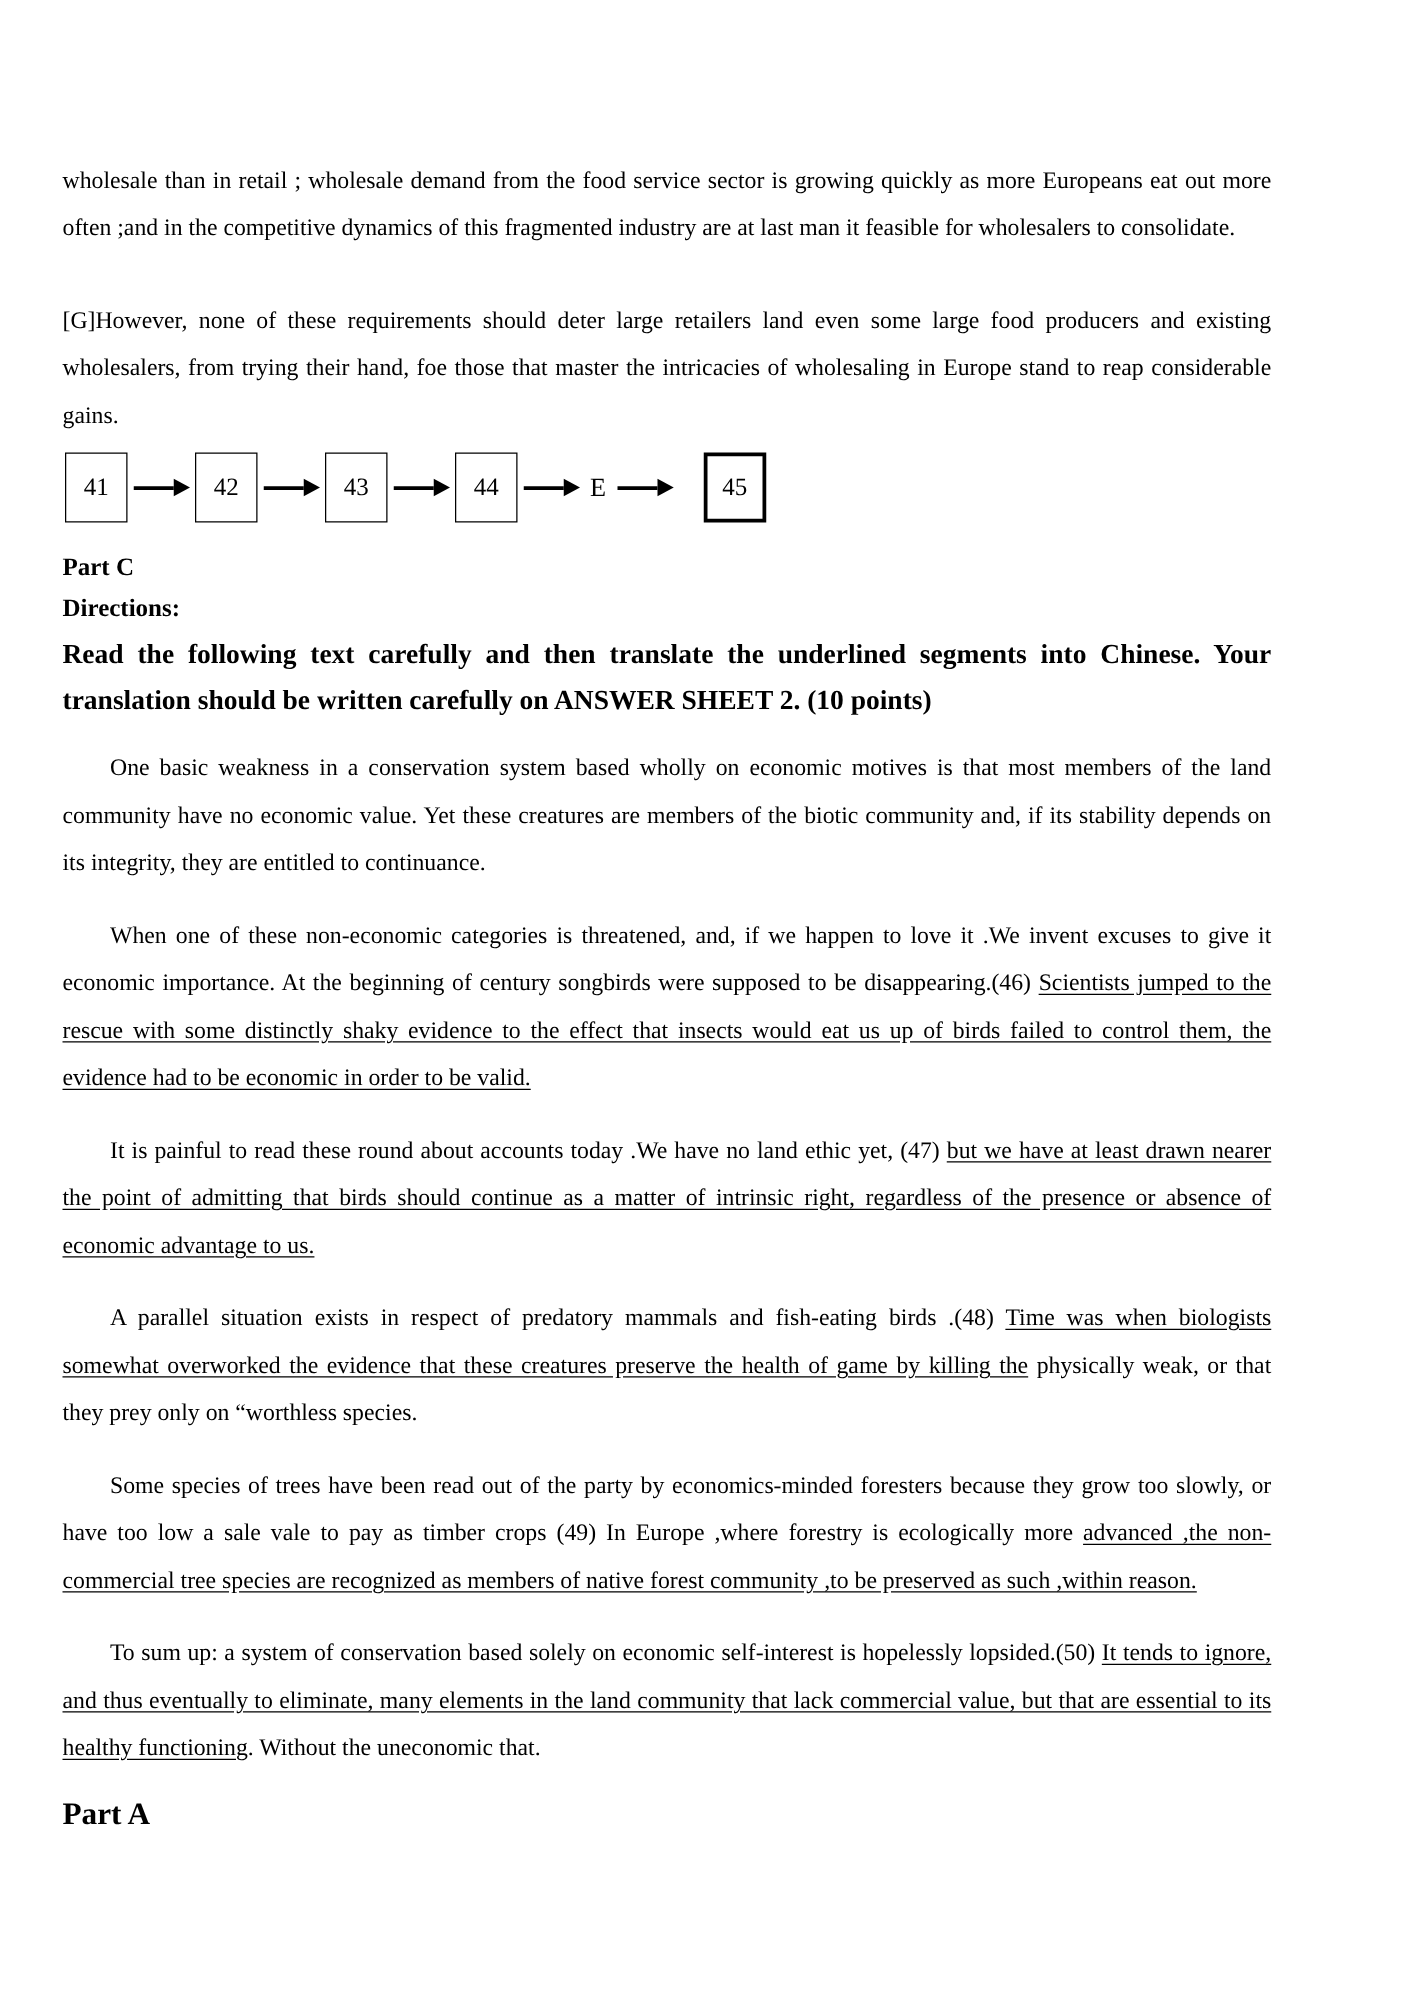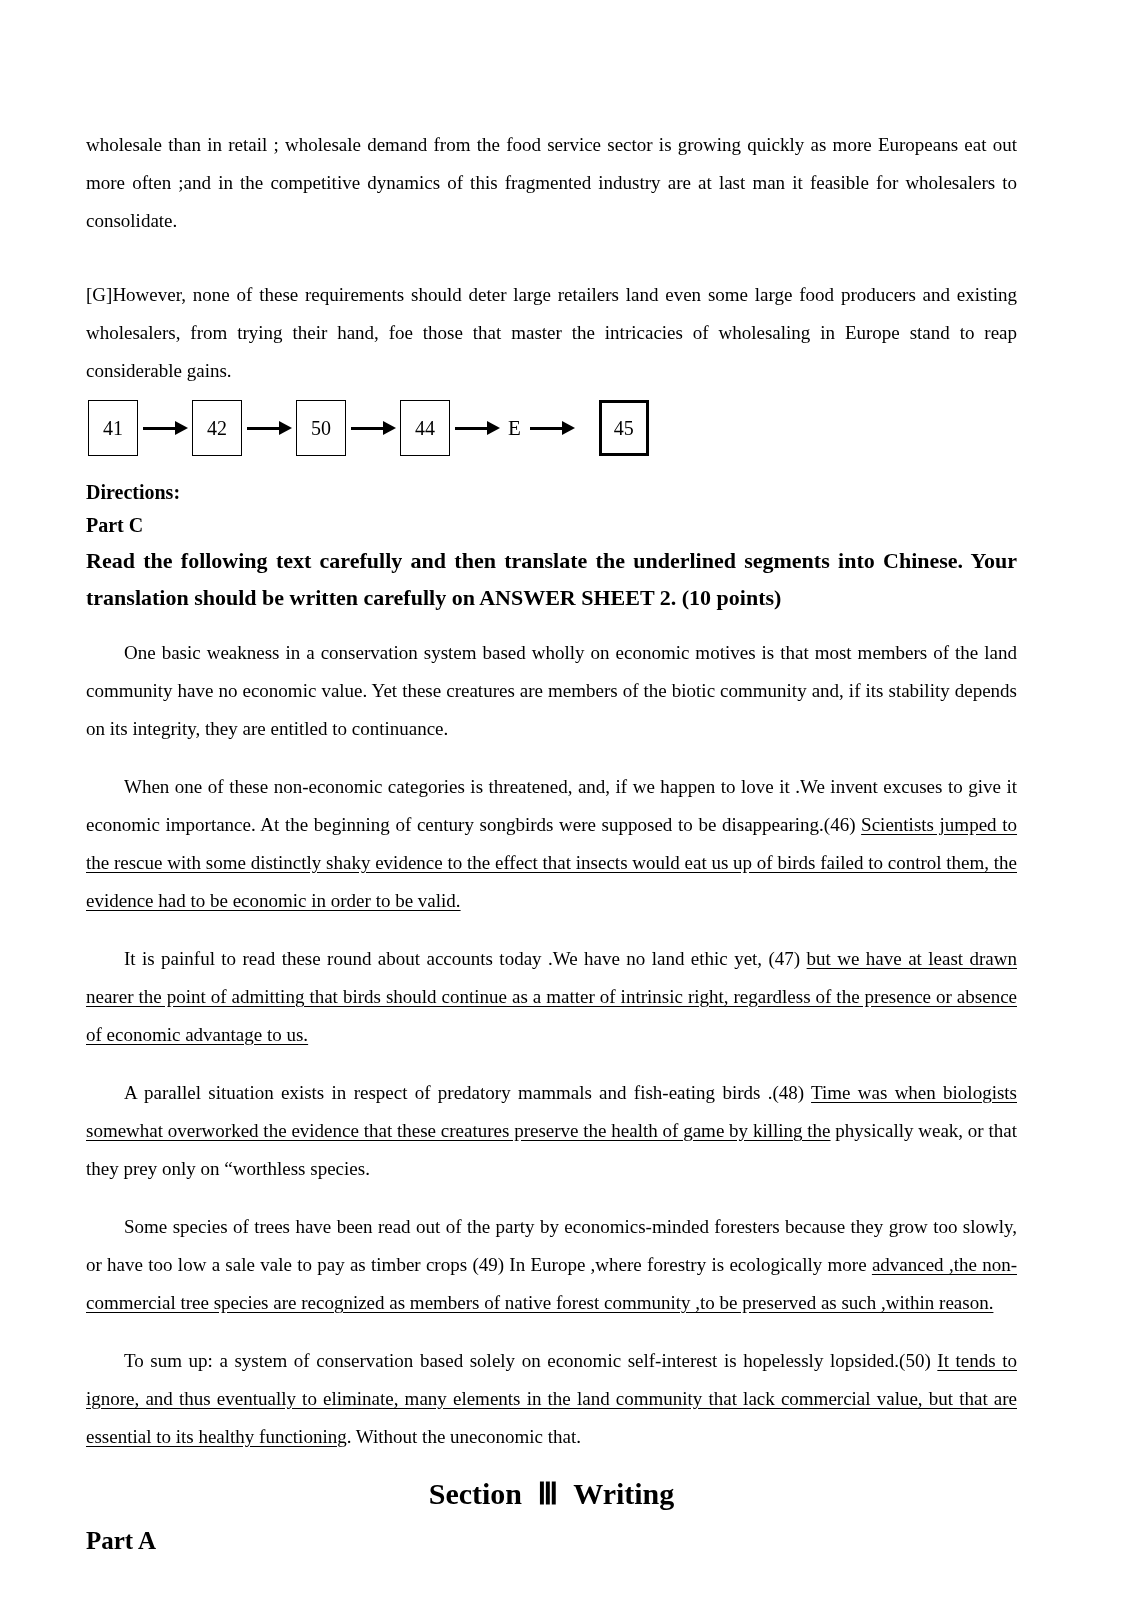--- a/index.html
+++ b/index.html
@@ -4,21 +4,21 @@
 <style>
   html, body { margin: 0; padding: 0; background: #ffffff; }
   .page {
     position: relative;
     width: 1131px;
     height: 1600px;
     box-sizing: border-box;
     background: #ffffff;
     color: #000000;
     font-family: "Liberation Serif", serif;
-    padding: 126px 114px 0 86px;
+    padding: 126px 114px 0 50px;
     overflow: hidden;
   }
   p.body {
     font-size: 19px;
     line-height: 38px;
     text-align: justify;
     margin: 0 0 20px 0;
   }
   p.body.tight { margin-bottom: 14px; margin-top: 36px; }
   .indent { text-indent: 38px; }
@@ -100,42 +100,41 @@
 
   <p class="body">wholesale than in retail ; wholesale demand from the food service sector is growing quickly as more Europeans eat out more often ;and in the competitive dynamics of this fragmented industry are at last man it feasible for wholesalers to consolidate.</p>
 
   <p class="body tight">[G]However, none of these requirements should deter large retailers land even some large food producers and existing wholesalers, from trying their hand, foe those that master the intricacies of wholesaling in Europe stand to reap considerable gains.</p>
 
   <div class="diagram">
     <span class="fbox">41</span>
     <span class="arr"></span>
     <span class="fbox">42</span>
     <span class="arr"></span>
-    <span class="fbox">50</span>
+    <span class="fbox">43</span>
     <span class="arr"></span>
     <span class="fbox">44</span>
     <span class="arr"></span>
     <span class="fletter">E</span>
     <span class="arr"></span>
     <span class="fbox thick">45</span>
   </div>
 
+  <div class="h-bold">Part C</div>
   <div class="h-bold">Directions:</div>
-  <div class="h-bold">Part C</div>
   <p class="directions-text">Read the following text carefully and then translate the underlined segments into Chinese. Your translation should be written carefully on ANSWER SHEET 2. (10 points)</p>
 
   <p class="body indent">One basic weakness in a conservation system based wholly on economic motives is that most members of the land community have no economic value. Yet these creatures are members of the biotic community and, if its stability depends on its integrity, they are entitled to continuance.</p>
 
   <p class="body indent"><span>When one of these non-economic categories is threatened, and, if we happen to love it .We invent excuses to give it economic importance. At the beginning of century songbirds were supposed to be disappearing.(46) </span><span class="u">Scientists jumped to the rescue with some distinctly shaky evidence to the effect that insects would eat us up of birds failed to control them, the evidence had to be economic in order to be valid.</span></p>
 
   <p class="body indent"><span>It is painful to read these round about accounts today .We have no land ethic yet, (47) </span><span class="u">but we have at least drawn nearer the point of admitting that birds should continue as a matter of intrinsic right, regardless of the presence or absence of economic advantage to us.</span></p>
 
   <p class="body indent"><span>A parallel situation exists in respect of predatory mammals and fish-eating birds .(48) </span><span class="u">Time was when biologists somewhat overworked the evidence that these creatures preserve the health of game by killing the</span><span> physically weak, or that they prey only on “worthless species.</span></p>
 
   <p class="body indent"><span>Some species of trees have been read out of the party by economics-minded foresters because they grow too slowly, or have too low a sale vale to pay as timber crops (49) In Europe ,where forestry is ecologically more </span><span class="u">advanced ,the non-commercial tree species are recognized as members of native forest community ,to be preserved as such ,within reason.</span></p>
 
   <p class="body indent"><span>To sum up: a system of conservation based solely on economic self-interest is hopelessly lopsided.(50) </span><span class="u">It tends to ignore, and thus eventually to eliminate, many elements in the land community that lack commercial value, but that are essential to its healthy functioning</span><span>. Without the uneconomic that.</span></p>
 
-  <div class="section-title">Section Ⅲ Writing</div>
 
   <div class="part-a">Part A</div>
 
 </div>
 
 </body></html>

